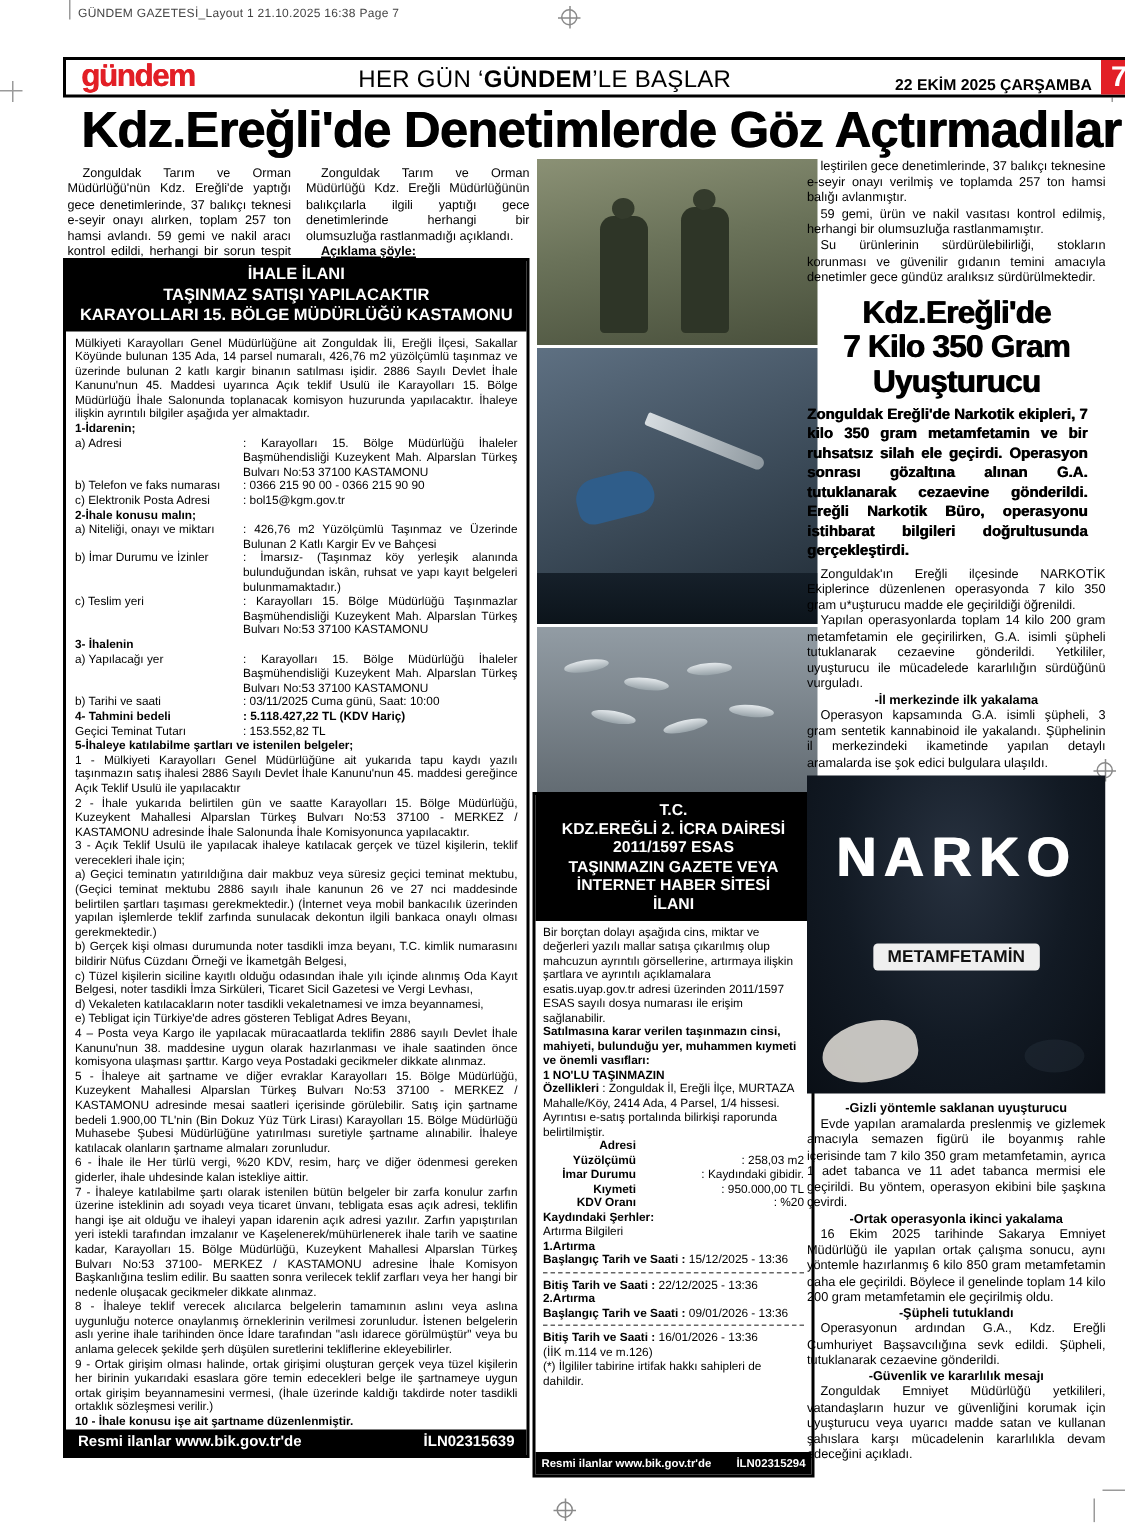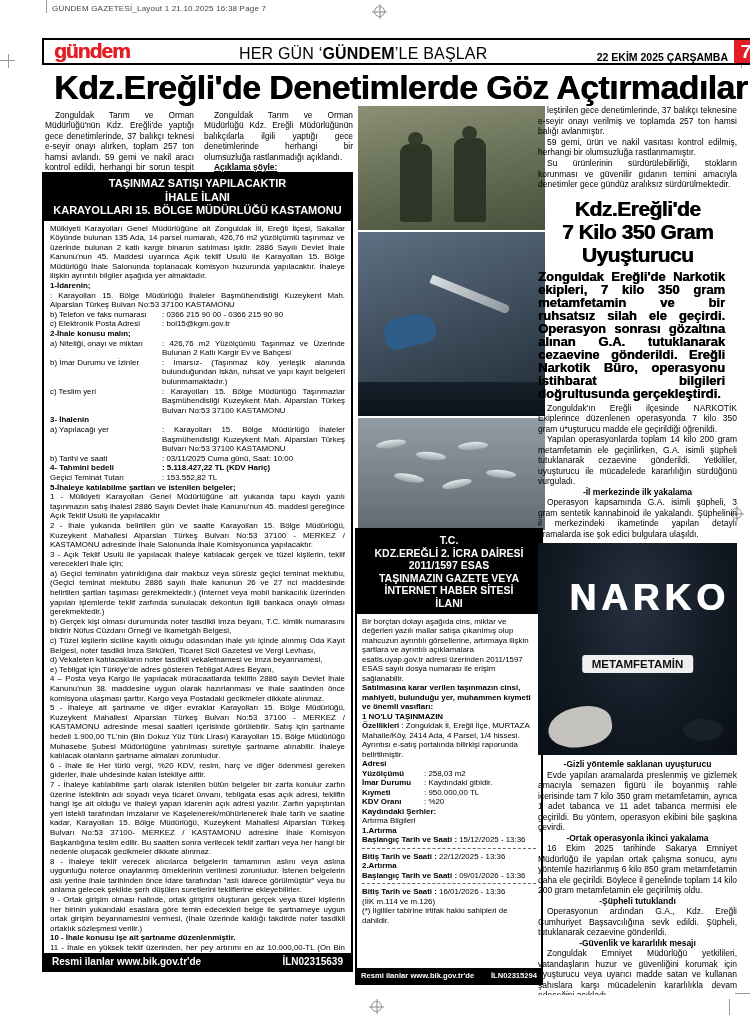--- a/index.html
+++ b/index.html
@@ -62,41 +62,41 @@
   .bik{background:#000;color:#fff;display:flex;justify-content:space-between;align-items:center;
        padding:3px 8px;font-weight:bold;}
   .tender .bik{font-size:10px;}
   
   .icra{position:absolute;left:355px;top:528px;width:188px;height:457px;border:2px solid #000;
         box-sizing:border-box;display:flex;flex-direction:column;background:#fff;}
   .icra .blacktitle{font-size:10.5px;line-height:12.6px;padding:4px 2px;}
   .i-body{flex:1;overflow:hidden;padding:3px 5px;font-size:7.9px;line-height:9.5px;}
   .i-body p{margin:0;}
   .i-body .b{font-weight:bold;}
-  .i-row{display:flex;}
+  .i-row{display:flex;text-align:right;}
   .i-label{flex:0 0 62px;font-weight:bold;}
   .i-value{flex:1;}
   .dashes{border-top:1px dashed #666;margin:3px 0;}
   .icra .bik{font-size:7.6px;padding:3px 4px;}
   
   .rightcol{position:absolute;left:538px;top:105px;width:199px;height:890px;overflow:hidden;}
   .cont-text{font-size:8.5px;line-height:10.6px;text-align:justify;}
   .cont-text p{margin:0;text-indent:9px;}
   .narco-head{margin:7px 0 4px 0;text-align:center;font-size:21px;line-height:23px;font-weight:bold;
               letter-spacing:-.5px;text-shadow:.6px 0 0 #000;}
-  .narco-lead{font-size:13px;line-height:13px;font-weight:bold;text-align:justify;
+  .narco-lead{font-size:10px;line-height:13px;font-weight:bold;text-align:justify;
               text-shadow:.4px 0 0 #000;margin:2px 12px 3px 0;}
   .news{font-size:8.5px;line-height:10.5px;text-align:justify;}
   .news .li-row{margin:0;}
   .news .li-row .li-text{display:block;text-indent:9px;}
   .news .li-row.sub .li-text{text-align:center;font-weight:bold;text-indent:0;}
   .photo-narko{position:relative;width:199px;height:212px;margin:4px 0;overflow:hidden;
                background:radial-gradient(ellipse at 50% 28%,#27313f 0%,#121a24 55%,#0a0f16 100%);}
   .narko-big{position:absolute;top:34px;left:0;width:100%;text-align:center;color:#fff;font-weight:bold;
-             font-size:37px;letter-spacing:5px;text-shadow:1px 0 0 #fff;padding-left:12px;}
+             font-size:37px;letter-spacing:5px;text-shadow:1px 0 0 #fff;}
   .met-label{position:absolute;top:112px;left:50%;transform:translateX(-50%);background:#efefef;color:#111;
              font-weight:bold;font-size:11.5px;padding:3px 10px;border-radius:3px;white-space:nowrap;}
   .blob{position:absolute;left:10px;bottom:8px;width:64px;height:40px;background:#d9d6d0;opacity:.9;
         border-radius:55% 45% 45% 50%;transform:rotate(-9deg);}
   .blob2{position:absolute;right:14px;bottom:14px;width:40px;height:22px;background:#40506033;border-radius:50%;}
 </style>
 </head>
 <body>
 
 <div class="page">
@@ -149,30 +149,31 @@
       <div class="fish" style="left:100px;top:24px;transform:rotate(-4deg);"></div>
       <div class="fish" style="left:36px;top:56px;transform:rotate(10deg);"></div>
       <div class="fish" style="left:84px;top:62px;transform:rotate(-12deg);"></div>
       <div class="fish" style="left:128px;top:52px;transform:rotate(5deg);"></div>
     </div>
   </div>
 
   <div class="tender">
     <div class="blacktitle">
 
-    <div class="t-line">TAŞINMAZ SATIŞI YAPILACAKTIR</div>
-        <div class="t-line">İHALE İLANI</div>
+    <div class="t-line">İHALE İLANI</div>
+        <div class="t-line">TAŞINMAZ SATIŞI YAPILACAKTIR</div>
         <div class="t-line">KARAYOLLARI 15. BÖLGE MÜDÜRLÜĞÜ KASTAMONU</div>
       </div>
     <div class="t-body">
       <p>Mülkiyeti Karayolları Genel Müdürlüğüne ait Zonguldak İli, Ereğli İlçesi, Sakallar Köyünde bulunan 135 Ada, 14 parsel numaralı, 426,76 m2 yüzölçümlü taşınmaz ve üzerinde bulunan 2 katlı kargir binanın satılması işidir. 2886 Sayılı Devlet İhale Kanunu'nun 45. Maddesi uyarınca Açık teklif Usulü ile Karayolları 15. Bölge Müdürlüğü İhale Salonunda toplanacak komisyon huzurunda yapılacaktır. İhaleye ilişkin ayrıntılı bilgiler aşağıda yer almaktadır.</p>
       <p class="sec-title">1-İdarenin;</p>
       <div>
 
       <div class="lv-row">
+            <span class="lv-label">a) Adresi</span>
             <span class="lv-value">: Karayolları 15. Bölge Müdürlüğü İhaleler Başmühendisliği Kuzeykent Mah. Alparslan Türkeş Bulvarı No:53 37100 KASTAMONU</span>
           </div>
           <div class="lv-row">
             <span class="lv-label">b) Telefon ve faks numarası</span>
             <span class="lv-value">: 0366 215 90 00 - 0366 215 90 90</span>
           </div>
           <div class="lv-row">
             <span class="lv-label">c) Elektronik Posta Adresi</span>
             <span class="lv-value">: bol15@kgm.gov.tr</span>
           </div>

